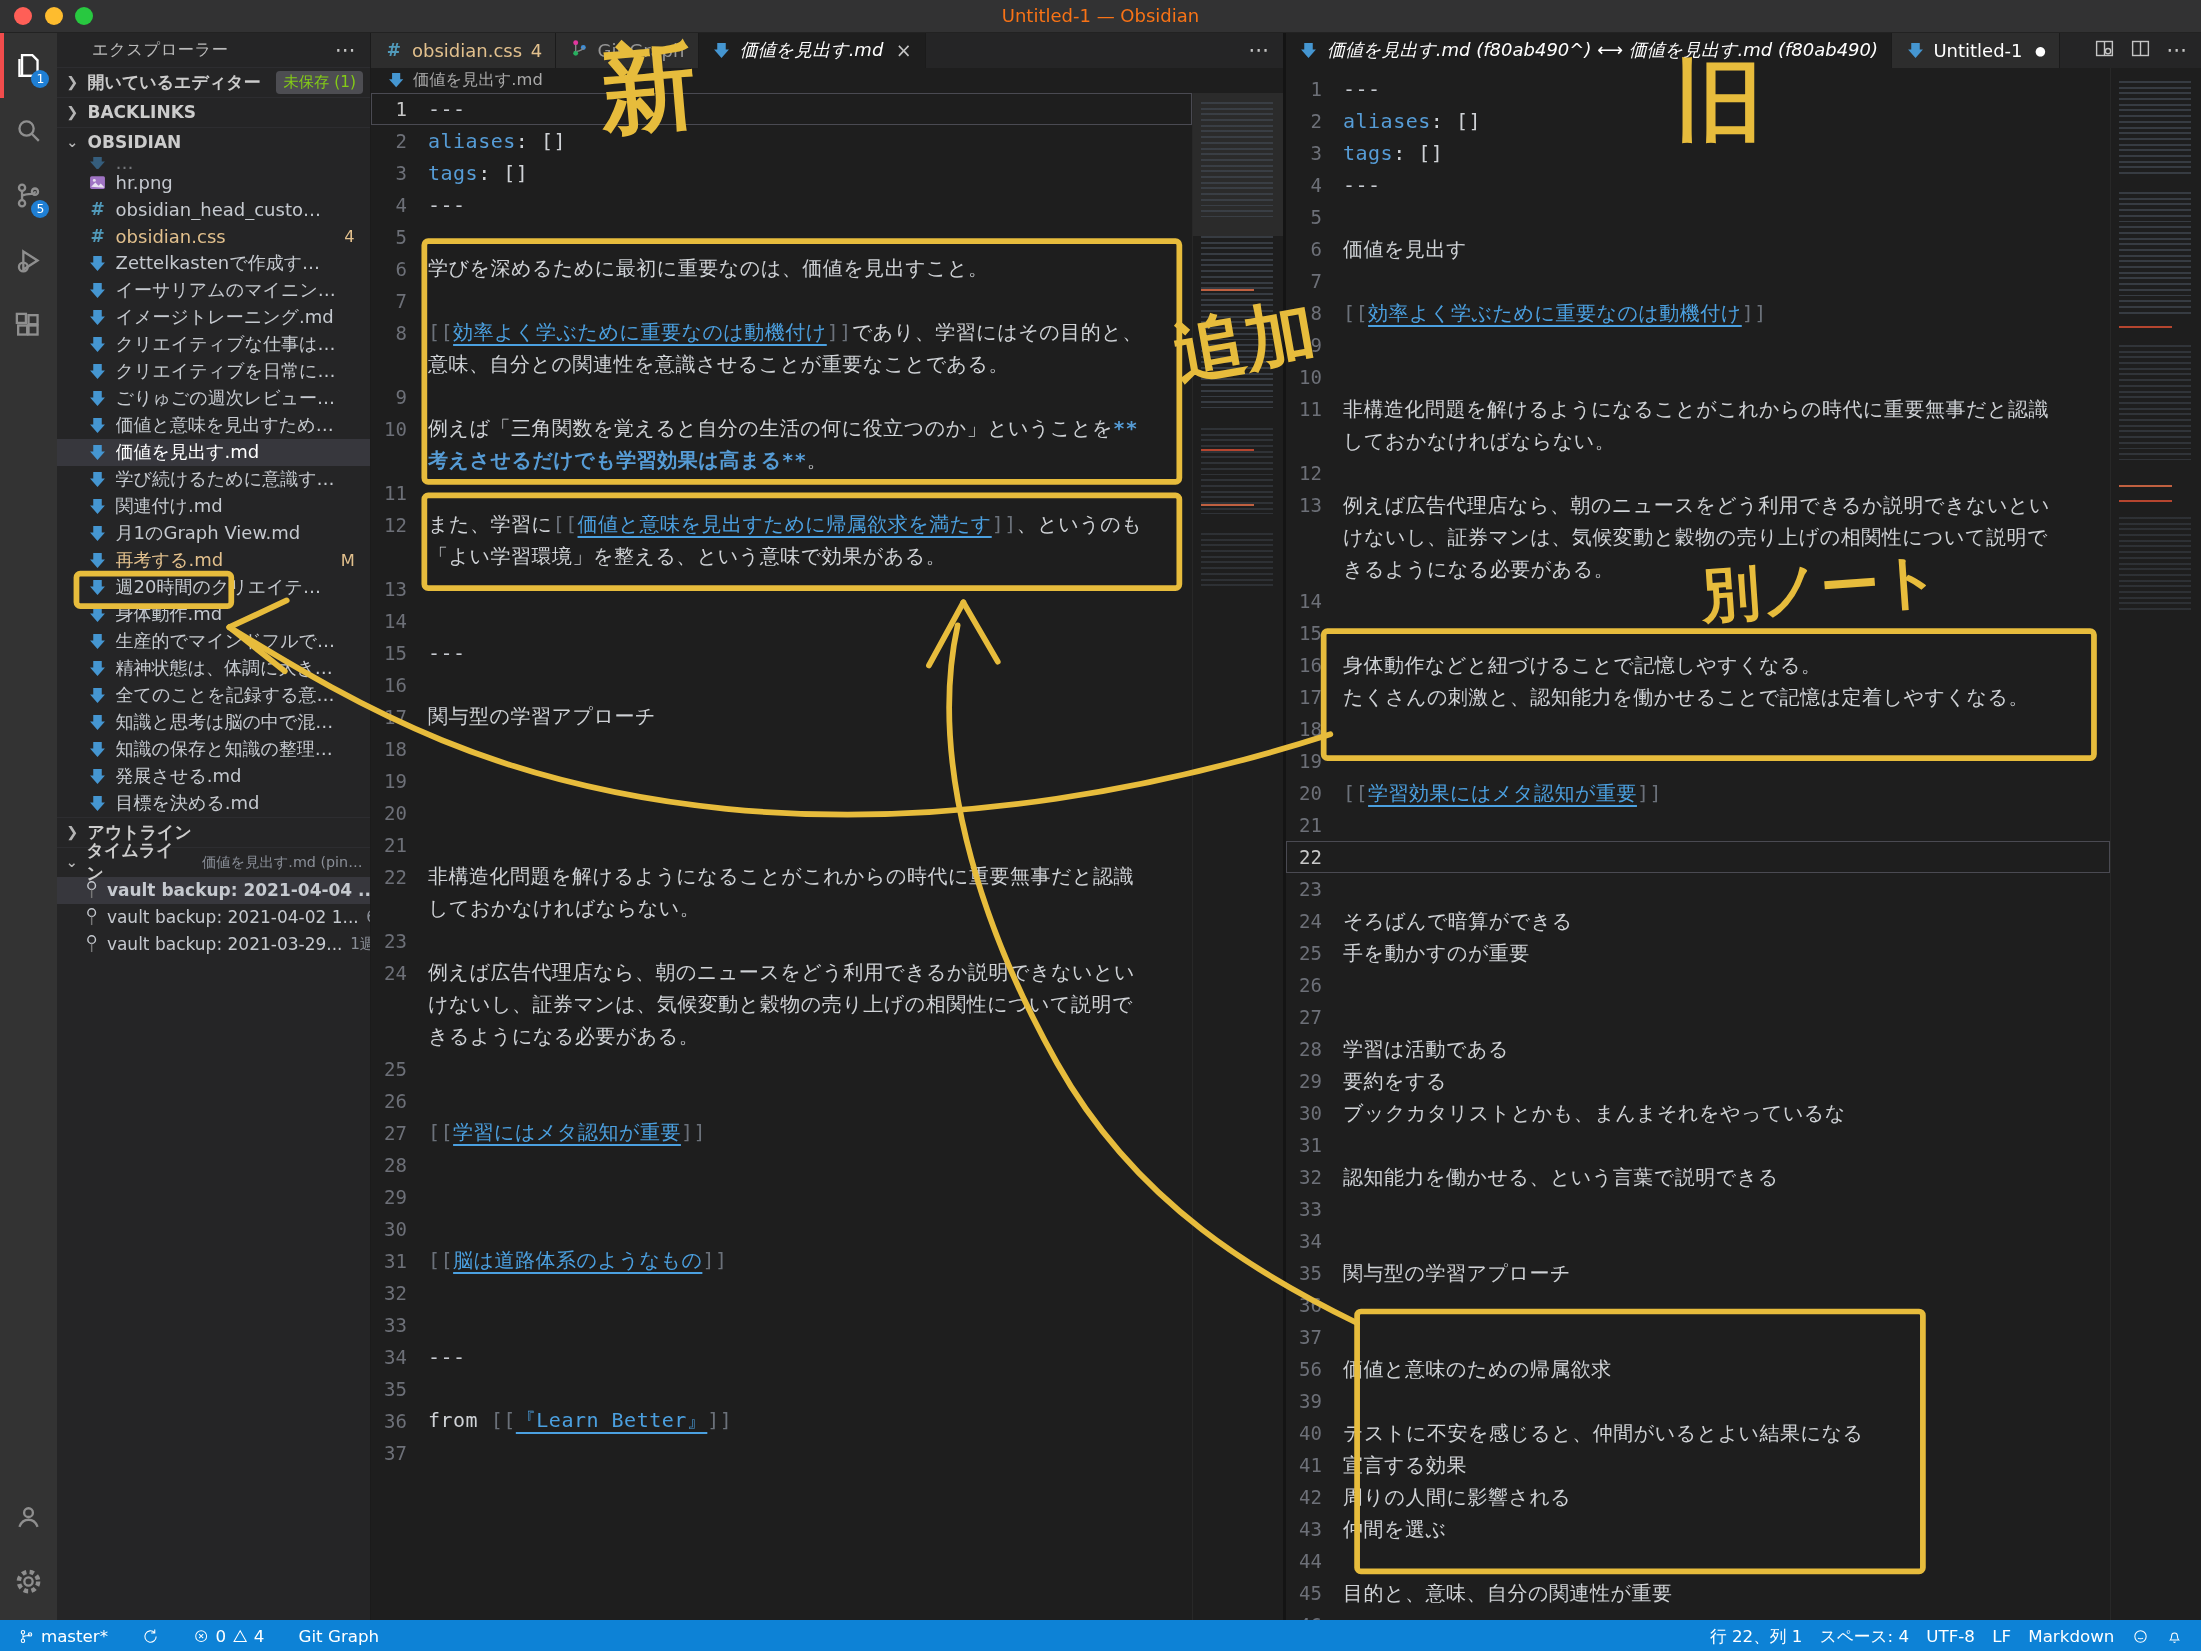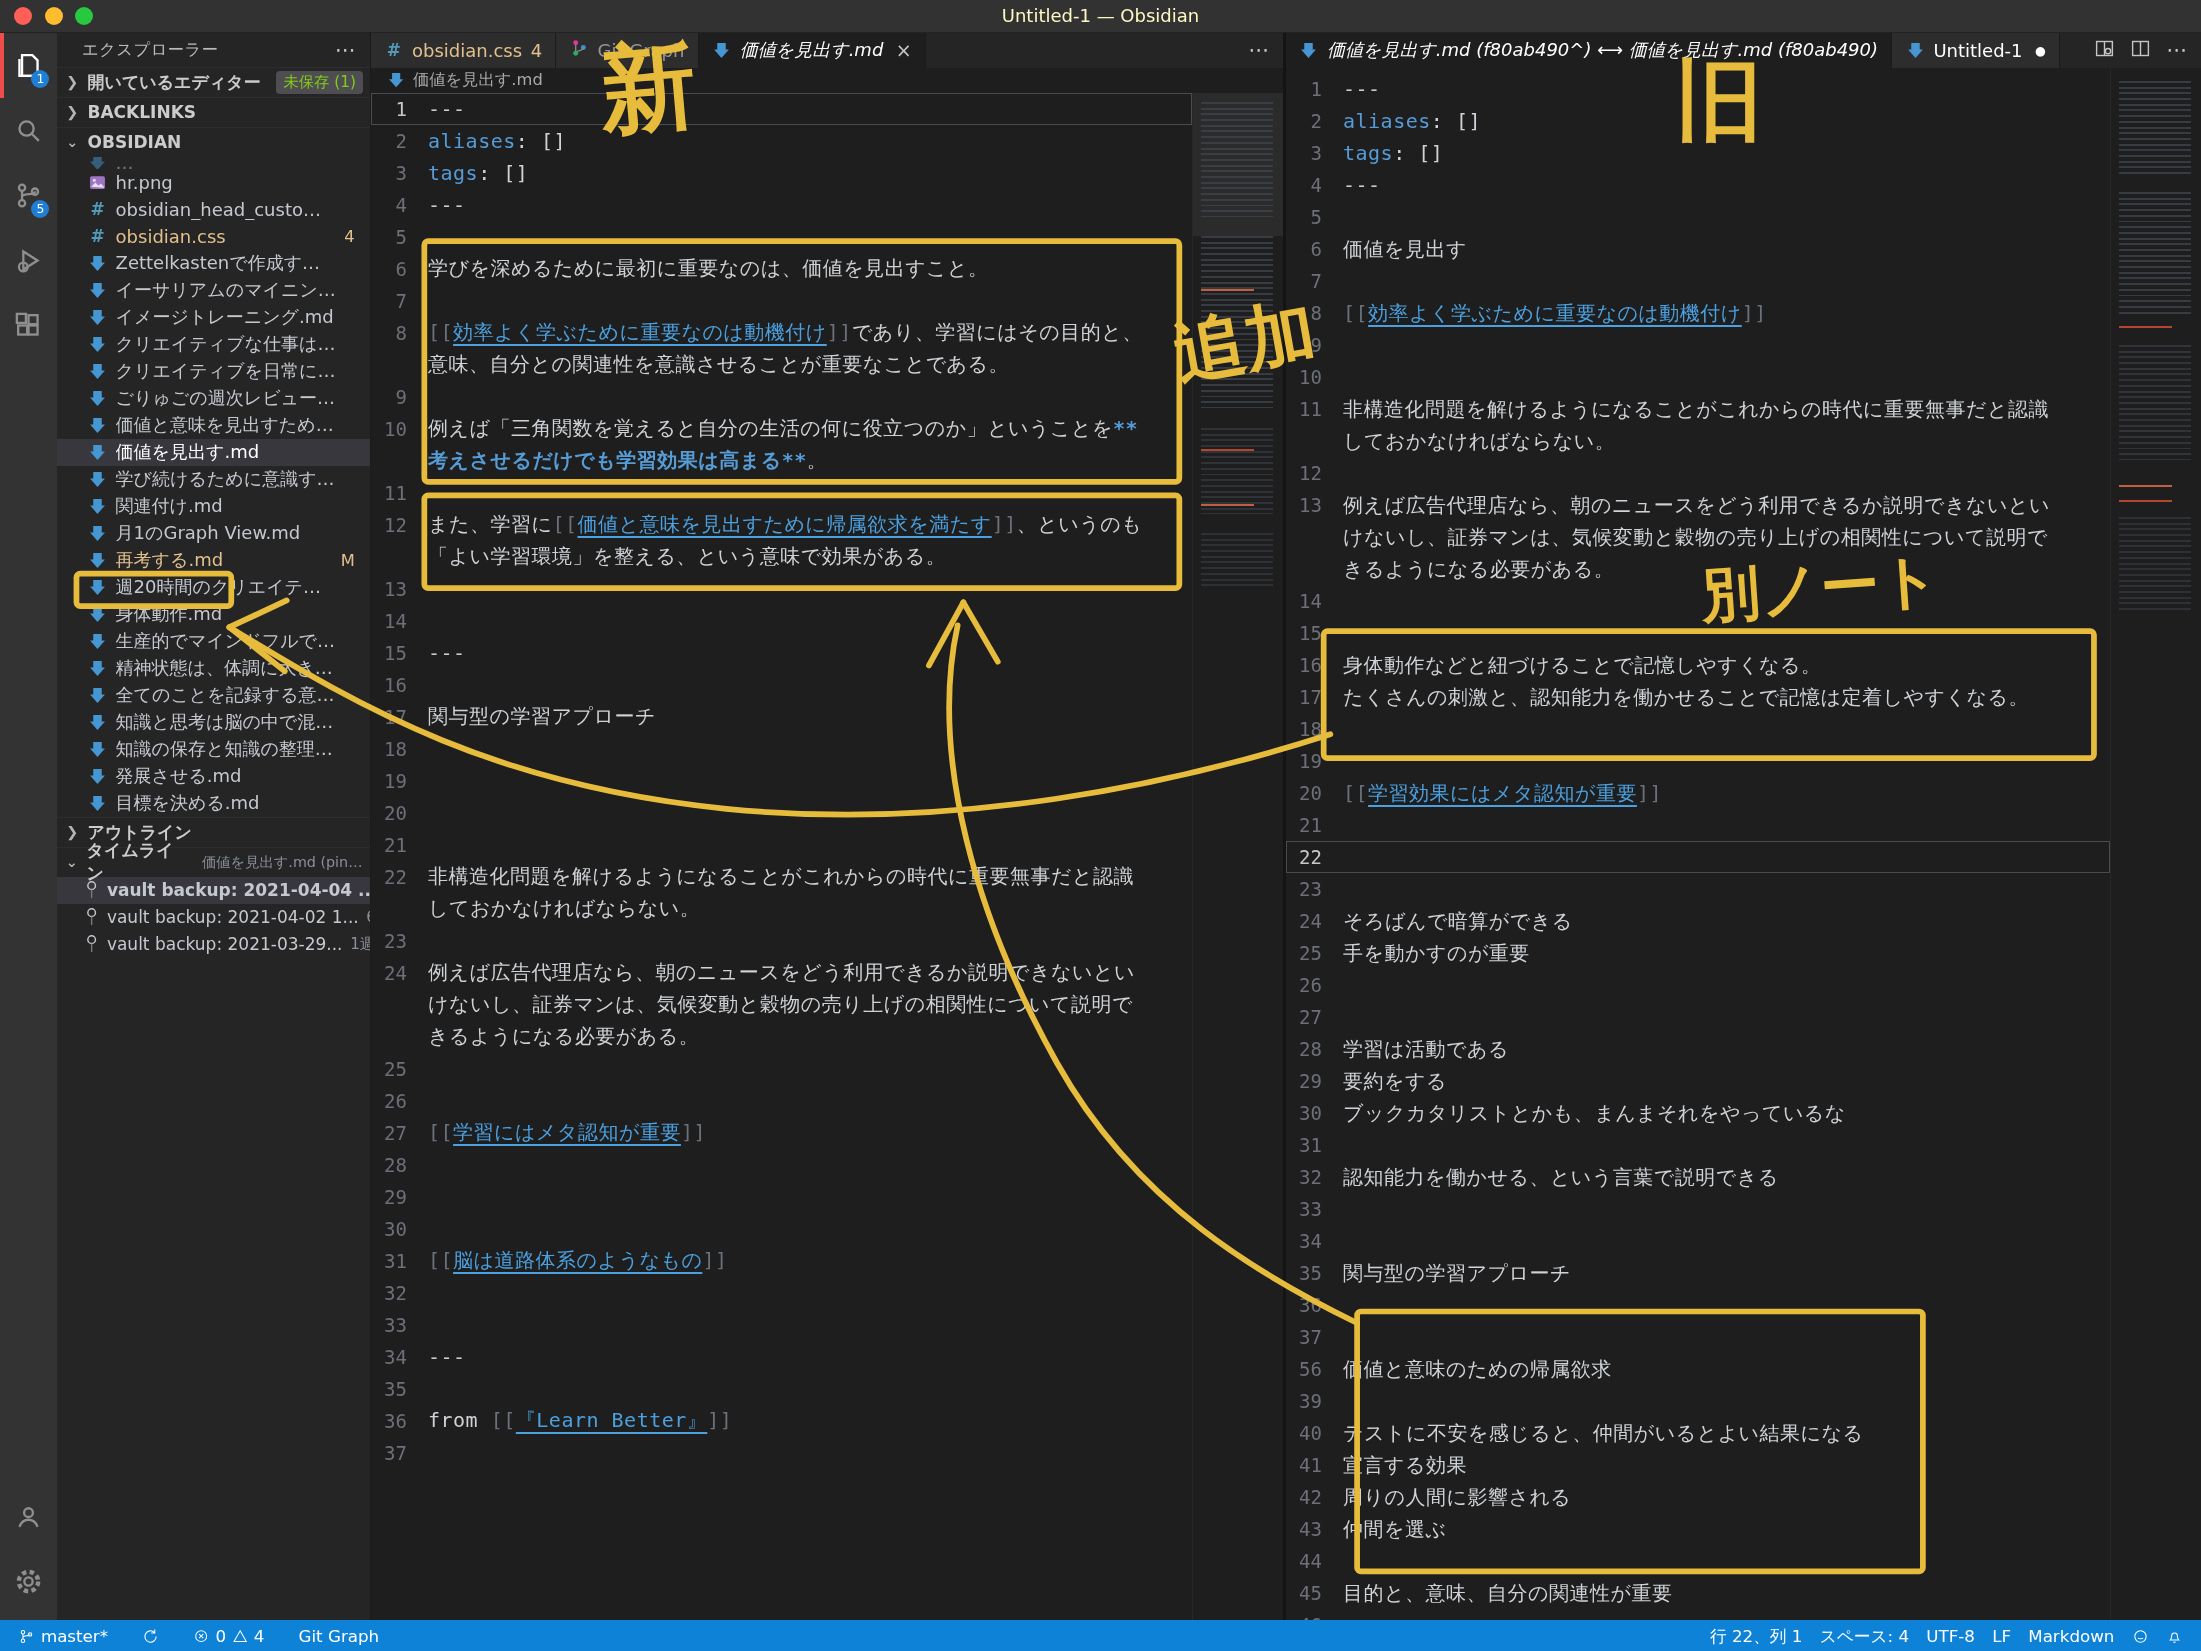--- a/index.html
+++ b/index.html
@@ -4,37 +4,37 @@
 <style>
   html,body{margin:0;padding:0;background:#111;}
   *{box-sizing:border-box;}
   body{font-family:"DejaVu Sans","Liberation Sans",sans-serif;-webkit-font-smoothing:antialiased;}
   #window{position:relative;width:2201px;height:1652px;background:#1e1e1e;overflow:hidden;}
 
   
   .titlebar{position:absolute;top:0;left:0;right:0;height:32.5px;background:#323233;border-bottom:1px solid #222;display:flex;align-items:center;}
   .lights{display:flex;gap:12.4px;margin-left:14.3px;}
   .light{width:18px;height:18px;border-radius:50%;}
-  .title{position:absolute;left:0;right:0;text-align:center;color:#fef9c3;font-size:18px;}
+  .title{position:absolute;left:0;right:0;text-align:center;color:#f97316;font-size:18px;}
 
   
   .main{position:absolute;top:32.5px;left:0;right:0;bottom:32px;display:flex;}
 
   
   .activitybar{width:57px;background:#333333;position:relative;flex:none;}
   .ab{height:65px;display:flex;align-items:center;justify-content:center;position:relative;color:#8f8f8f;}
   .ab svg{stroke:#8f8f8f;fill:none;stroke-width:1.8;}
   .ab.active svg{stroke:#ffffff;}
   .ab .vbadge{position:absolute;right:7.6px;bottom:9.6px;background:#1f7fd4;color:#fff;font-size:12.4px;min-width:18px;height:18px;border-radius:9.6px;display:flex;align-items:center;justify-content:center;padding:0 2.9px;}
   .ab-indicator{position:absolute;left:0;top:0;width:3.8px;height:65px;background:#f14c4c;}
   .ab-bottom{position:absolute;bottom:5.7px;left:0;width:57px;}
 
   
   .sidebar{width:314px;background:#252526;border-right:1px solid #1b1b1b;position:relative;flex:none;font-size:18px;color:#c5c9cf;overflow:hidden;}
-  .sb-head{height:34px;display:flex;align-items:center;padding:0 13.4px 0 25px;color:#bbbbbb;font-size:16.3px;letter-spacing:0.5px;}
+  .sb-head{height:34px;display:flex;align-items:center;padding:0 13.4px 0 25px;color:#bbbbbb;font-size:16.3px;letter-spacing:0.5px;margin-left:10px;}
   .sb-head .more{margin-left:auto;color:#c5c5c5;font-size:21px;}
   .sec{height:30px;display:flex;align-items:center;gap:7.6px;padding-left:7.6px;font-weight:bold;color:#cccccc;font-size:17px;border-top:1px solid #2d2d30;}
   .sec .chev{width:15.3px;text-align:center;color:#b5b5b5;font-size:14.3px;}
   .pill{background:#4d4d52;color:#84cc16;font-weight:normal;font-size:15.3px;border-radius:3.8px;padding:1px 7.6px;margin-left:7.6px;}
   .srow{height:27px;display:flex;align-items:center;gap:8.6px;padding-left:31px;white-space:nowrap;}
   .srow.sel{background:#37373d;color:#ffffff;}
   .srow.partial{height:12.4px;overflow:hidden;opacity:.5;}
   .flabel{overflow:hidden;text-overflow:ellipsis;max-width:222px;}
   .flabel.mod{color:#e2c08d;}
   .fbadge{margin-left:auto;margin-right:15.3px;color:#e2c08d;font-size:16.3px;}

